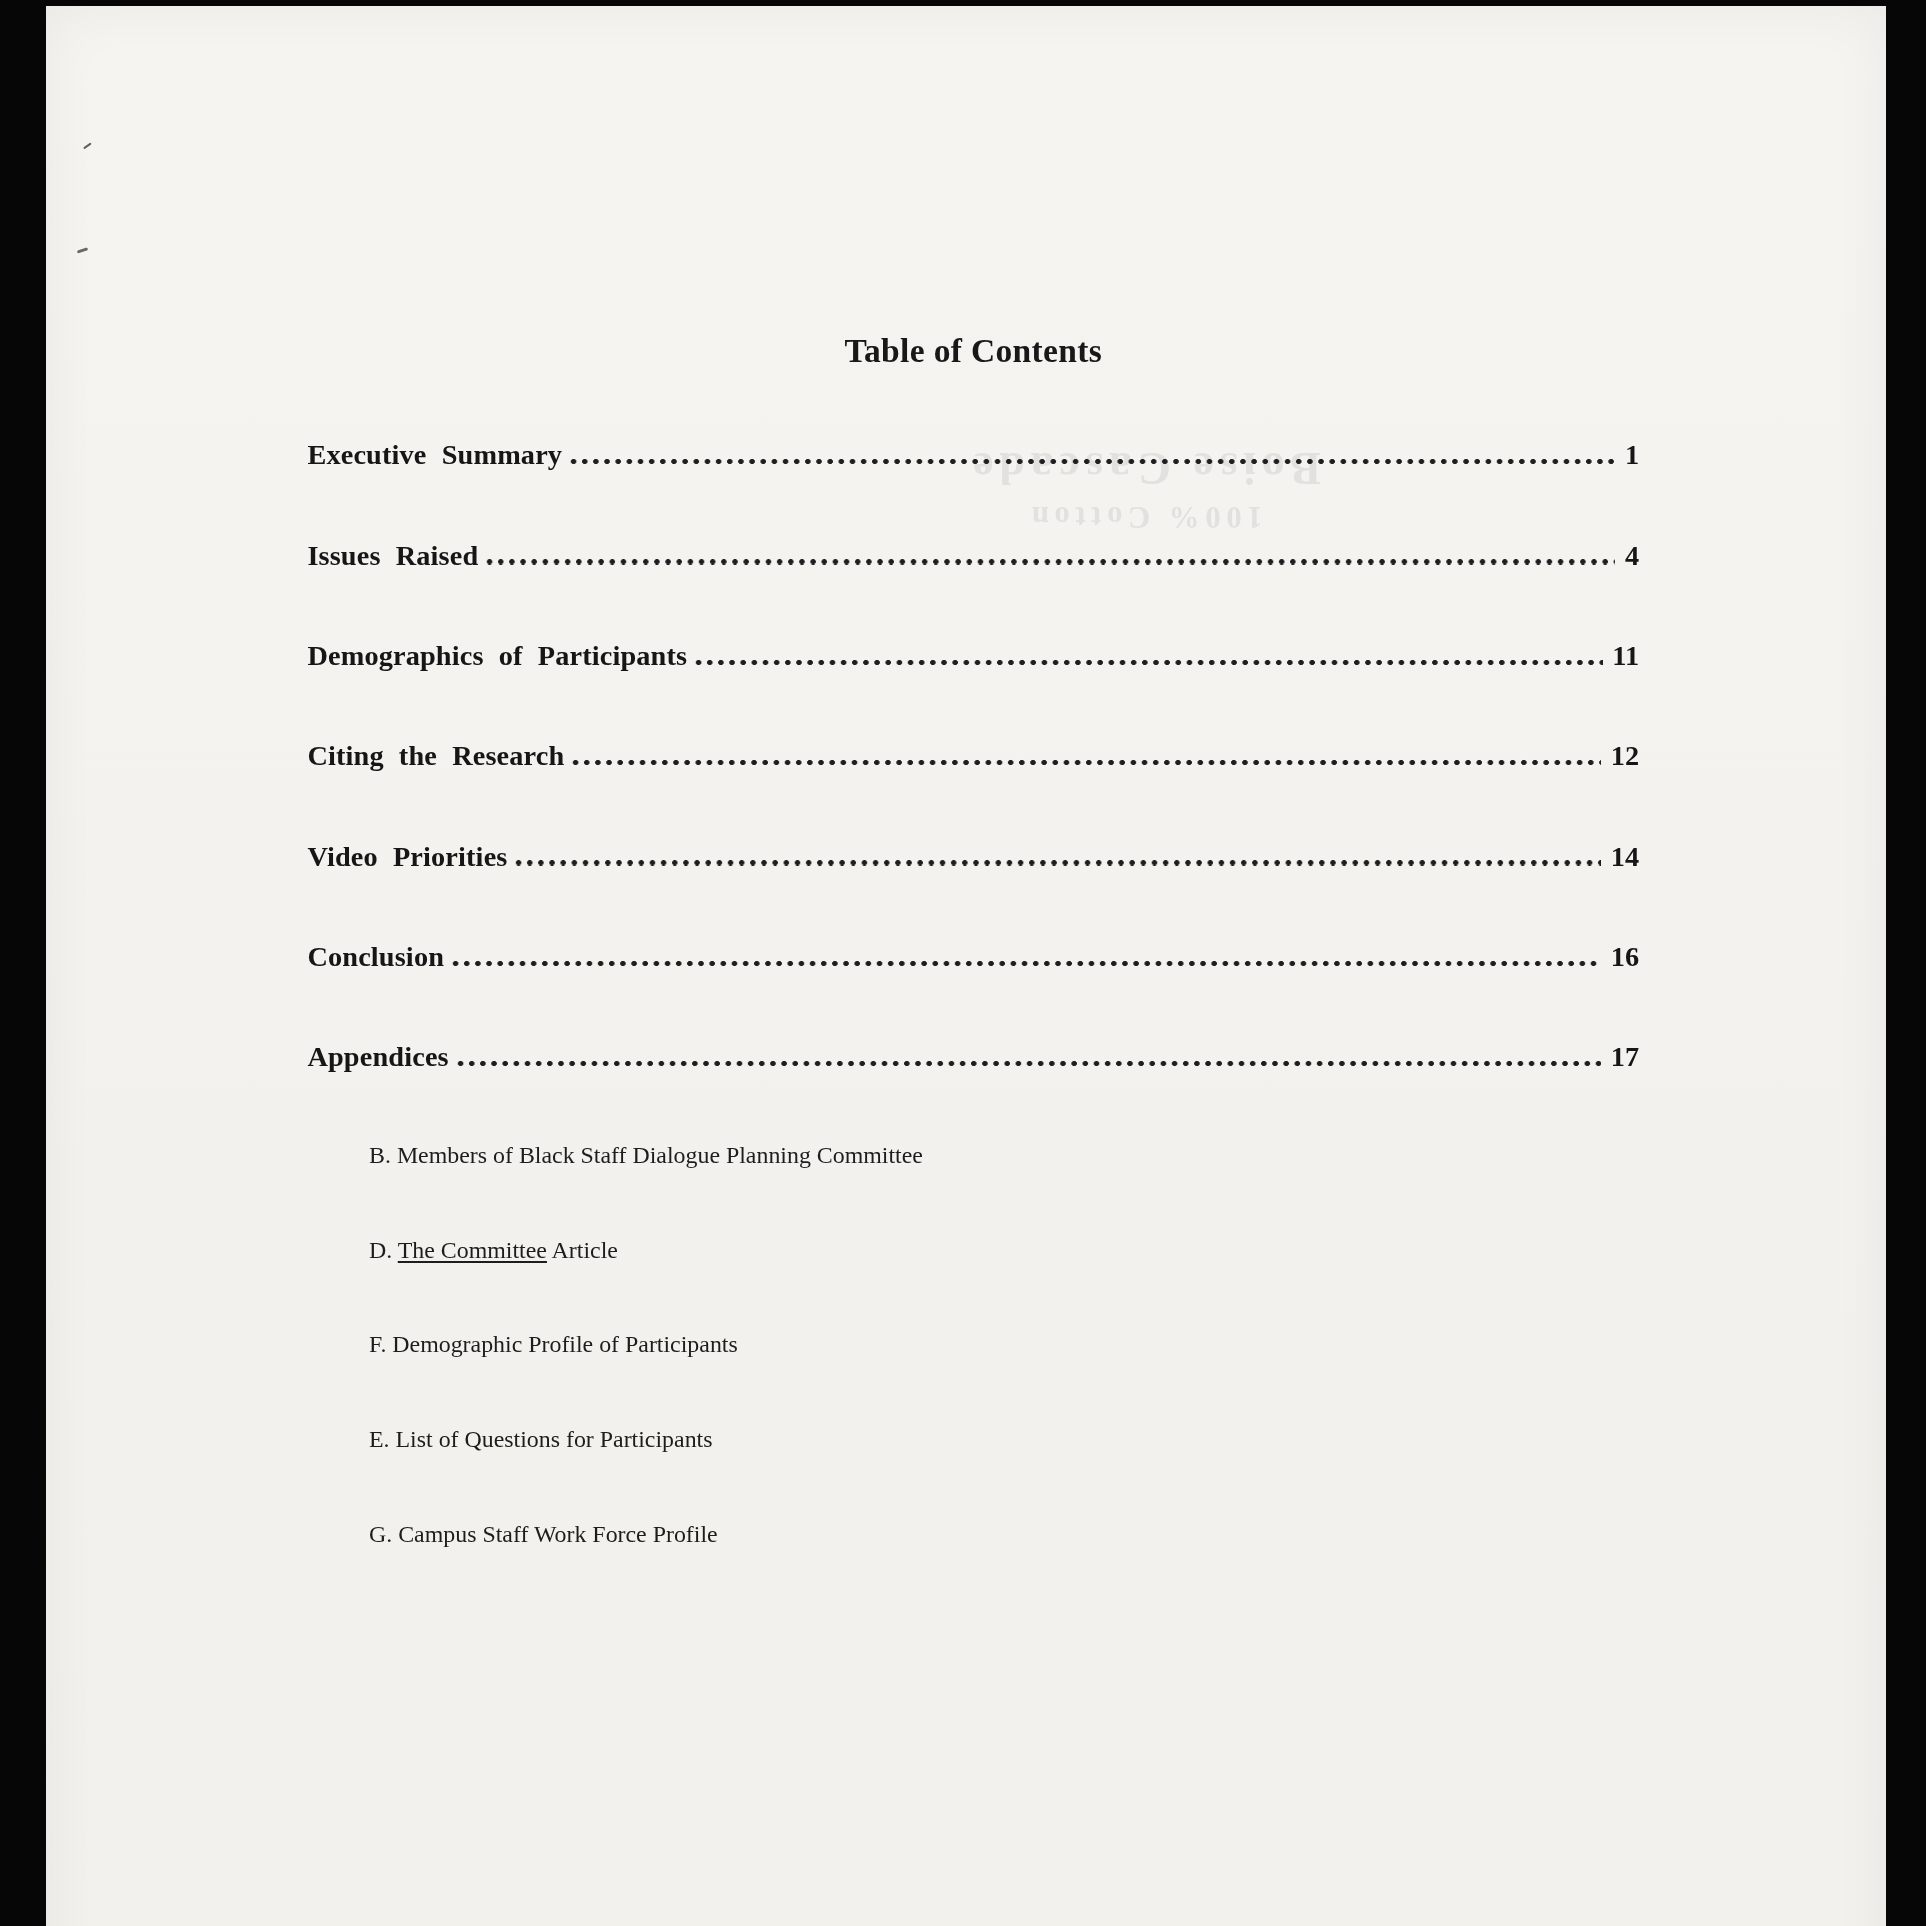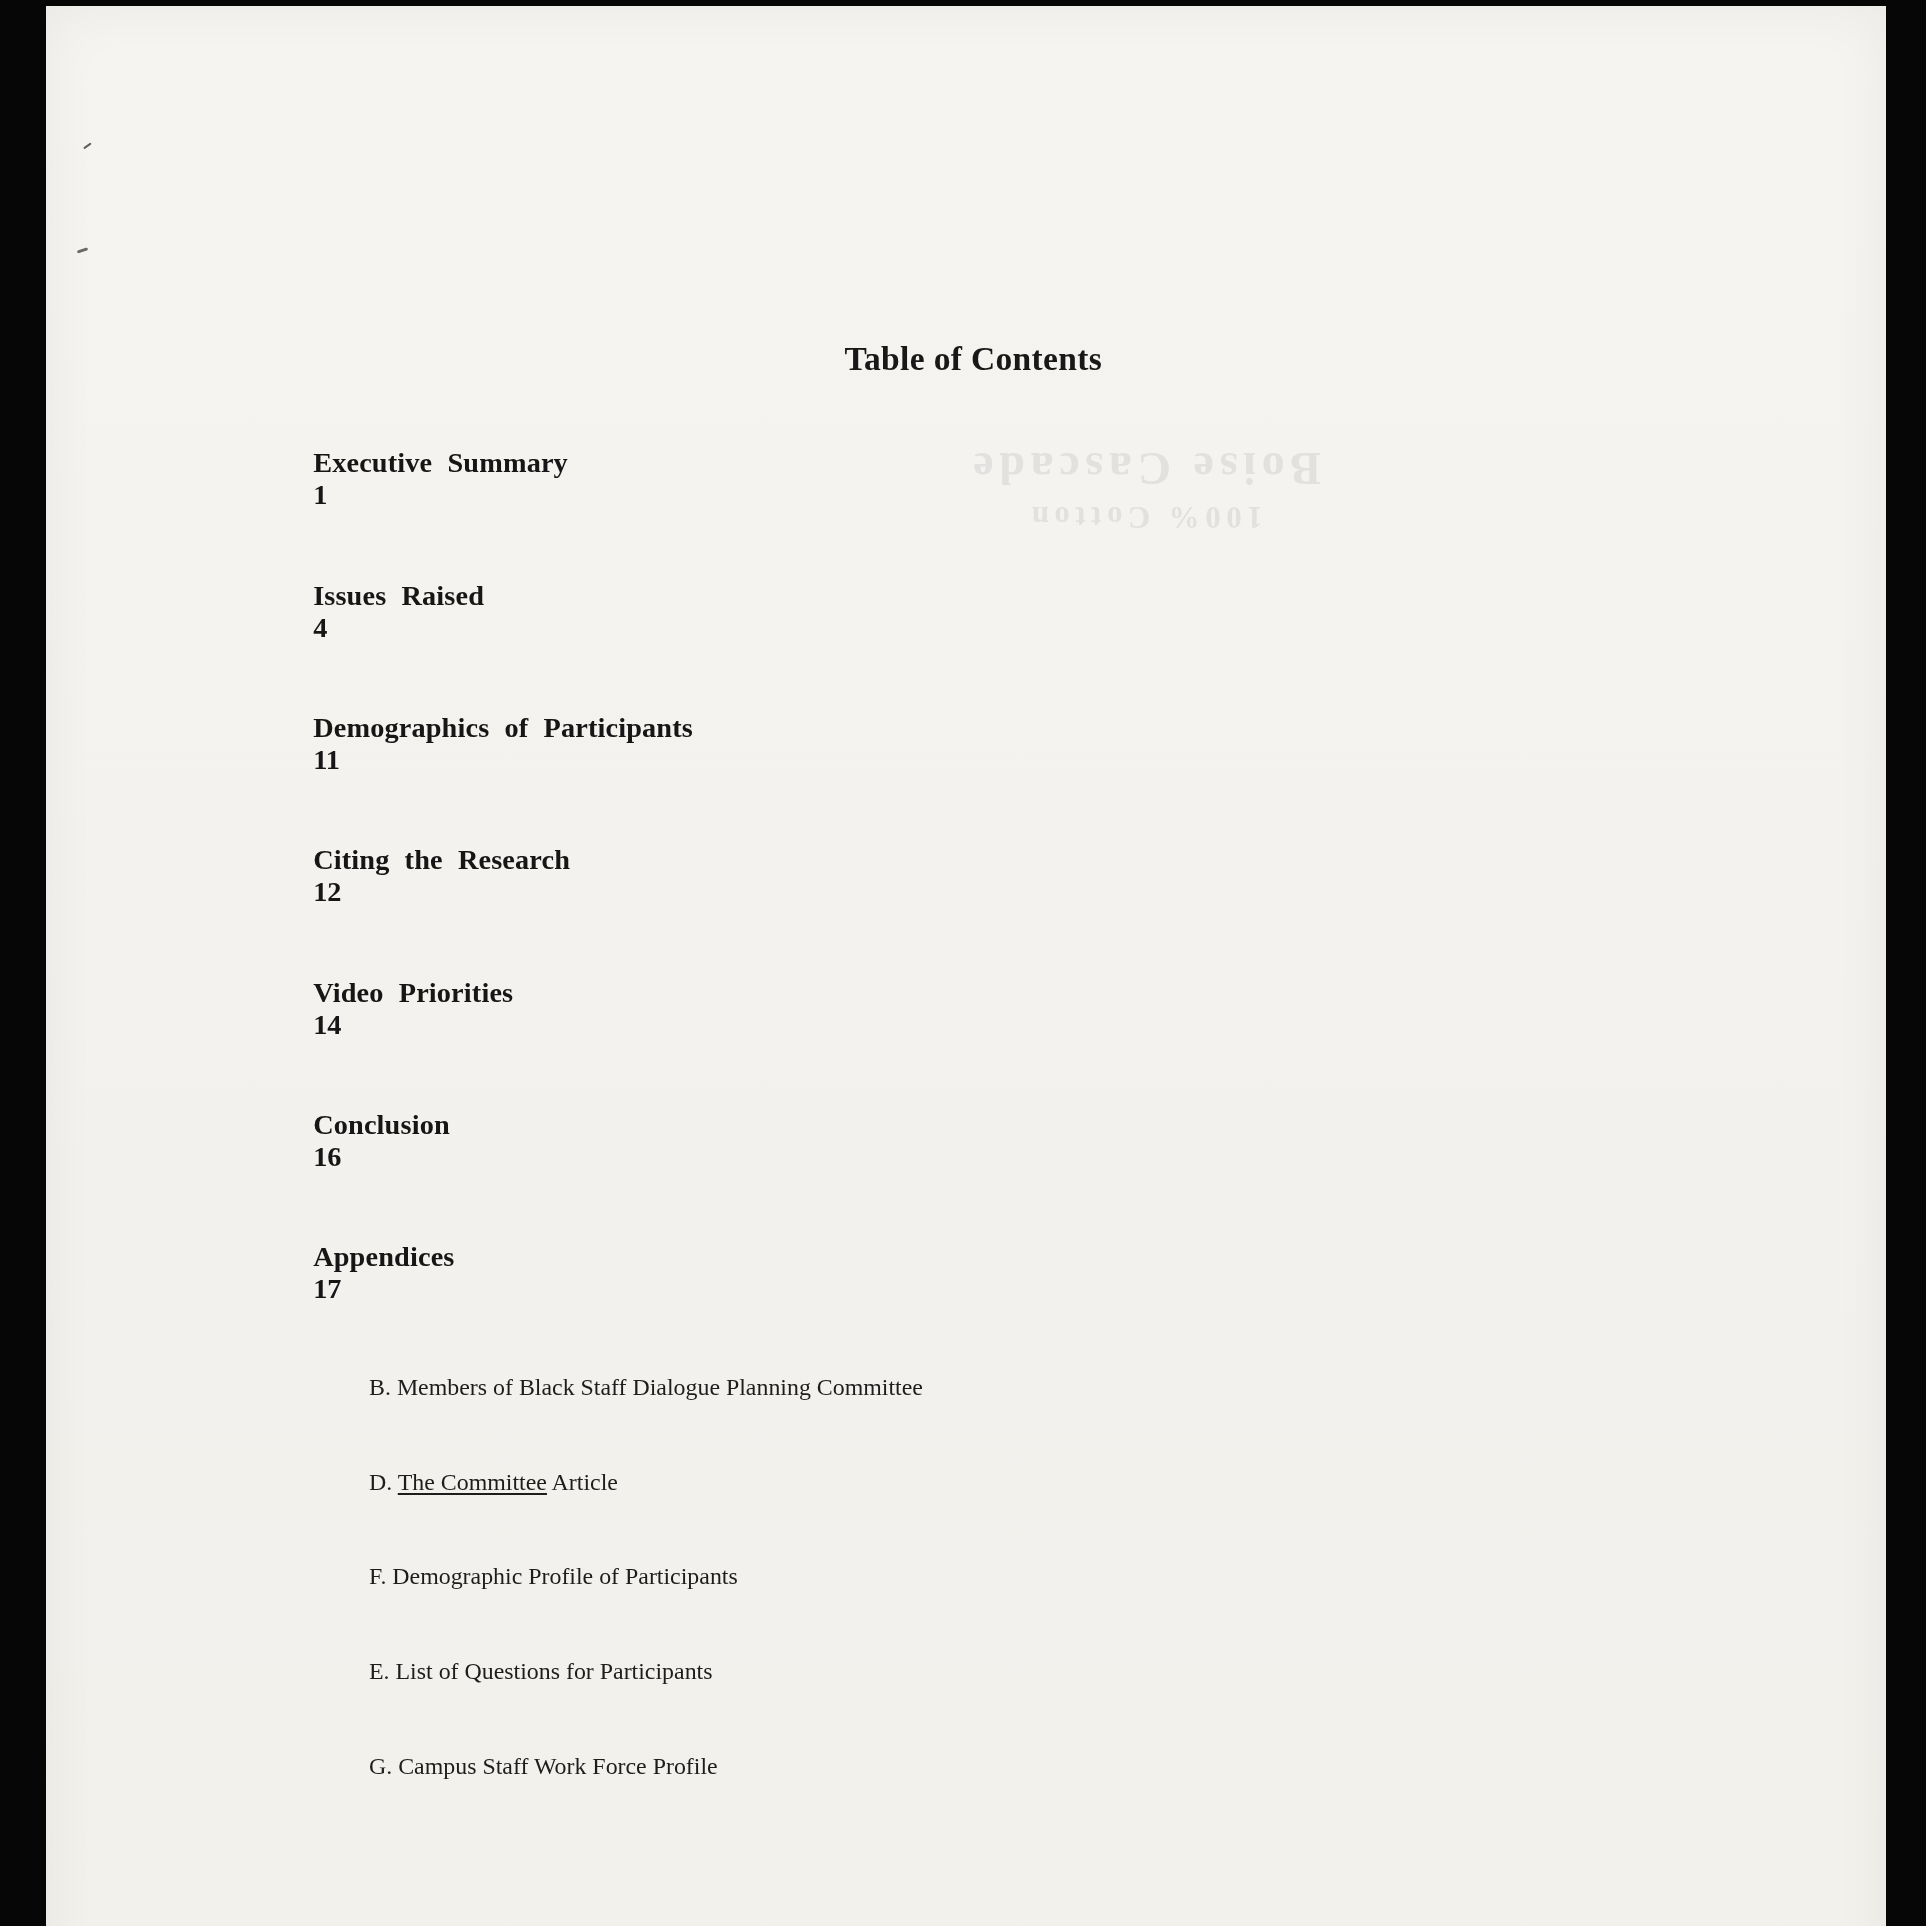--- a/index.html
+++ b/index.html
@@ -58,21 +58,21 @@
     opacity: 0.8;
   }
   .pen-mark-2 {
     top: 12.6vw; left: 1.6vw;
     width: 0.55vw; height: 0.14vw;
     transform: rotate(-18deg);
     opacity: 0.75;
   }
   .content {
     position: absolute;
-    top: 16px;
+    top: 8px;
     left: 14.2%;
     width: 72.4%;
     color: #1b1b1b;
   }
   .doc-title {
     margin: 0;
     padding-top: 16.5vw;
     text-align: center;
     font-size: 1.74vw;
     font-weight: bold;
@@ -82,21 +82,20 @@
   .toc {
     margin-top: 3.6vw;
   }
   .toc-row {
     display: flex;
     align-items: baseline;
     margin-bottom: 3.55vw;
     font-size: 1.47vw;
     font-weight: bold;
     color: #161616;
-    flex-direction: column;
   }
   .toc-label {
     white-space: nowrap;
     word-spacing: 0.28em;
     letter-spacing: 0.005em;
   }
   .dot-leader {
     flex: 1;
     height: 0.28vw;
     margin: 0 0.5vw 0 0.3vw;

